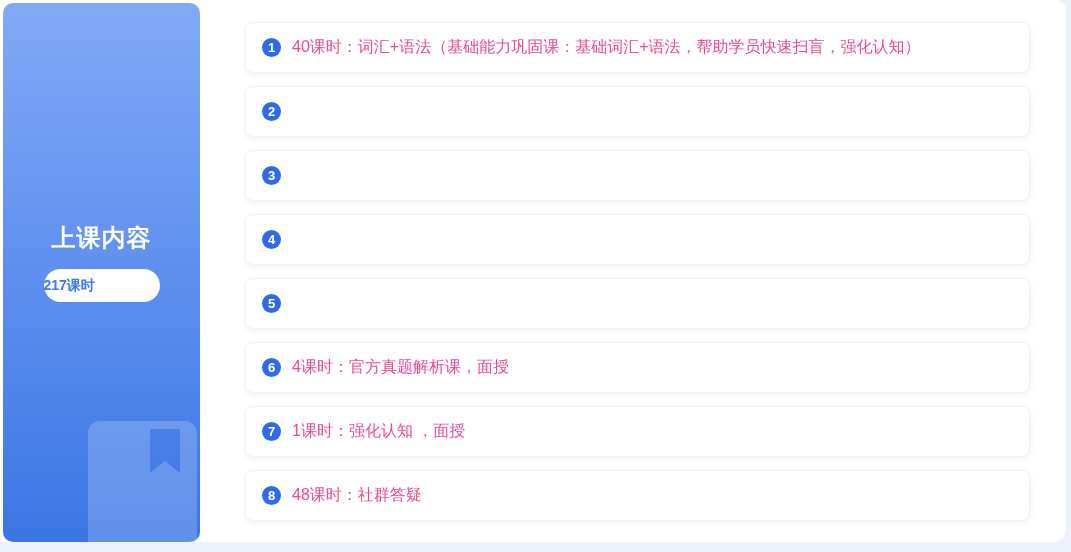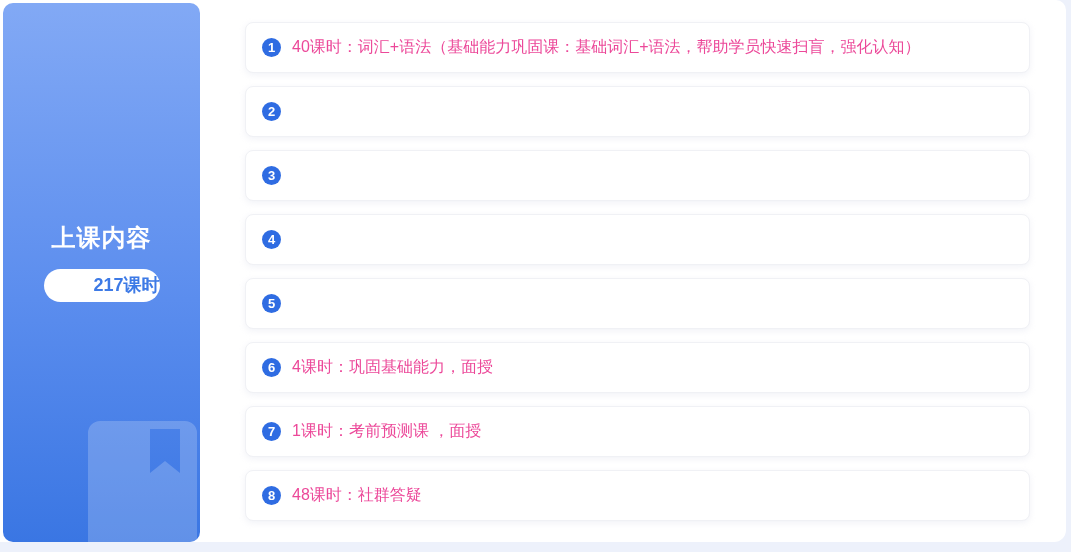--- a/index.html
+++ b/index.html
@@ -42,23 +42,23 @@
   .panel-pill {
     position: absolute;
     top: 266px;
     left: 50%;
     transform: translateX(-50%);
     width: 116px;
     height: 33px;
     line-height: 33px;
     background: #FFFFFF;
     border-radius: 17px;
-    text-align: right;
+    text-align: left;
     color: #3D7AE6;
-    font-size: 18px;
+    font-size: 14px;
     font-weight: bold;
   }
   .book-icon {
     position: absolute;
     left: 85px;
     top: 418px;
   }
   .list {
     position: absolute;
     left: 245px;
@@ -129,26 +129,26 @@
     <div class="item-card">
       <div class="item-num">4</div>
     </div>
 
     <div class="item-card">
       <div class="item-num">5</div>
     </div>
 
     <div class="item-card">
       <div class="item-num">6</div>
-      <div class="item-text">4课时：巩固基础能力，面授</div>
+      <div class="item-text">4课时：官方真题解析课，面授</div>
     </div>
 
     <div class="item-card">
       <div class="item-num">7</div>
-      <div class="item-text">1课时：考前预测课 ，面授</div>
+      <div class="item-text">1课时：强化认知 ，面授</div>
     </div>
 
     <div class="item-card">
       <div class="item-num">8</div>
       <div class="item-text">48课时：社群答疑</div>
     </div>
   </div>
 
 </div>
 

